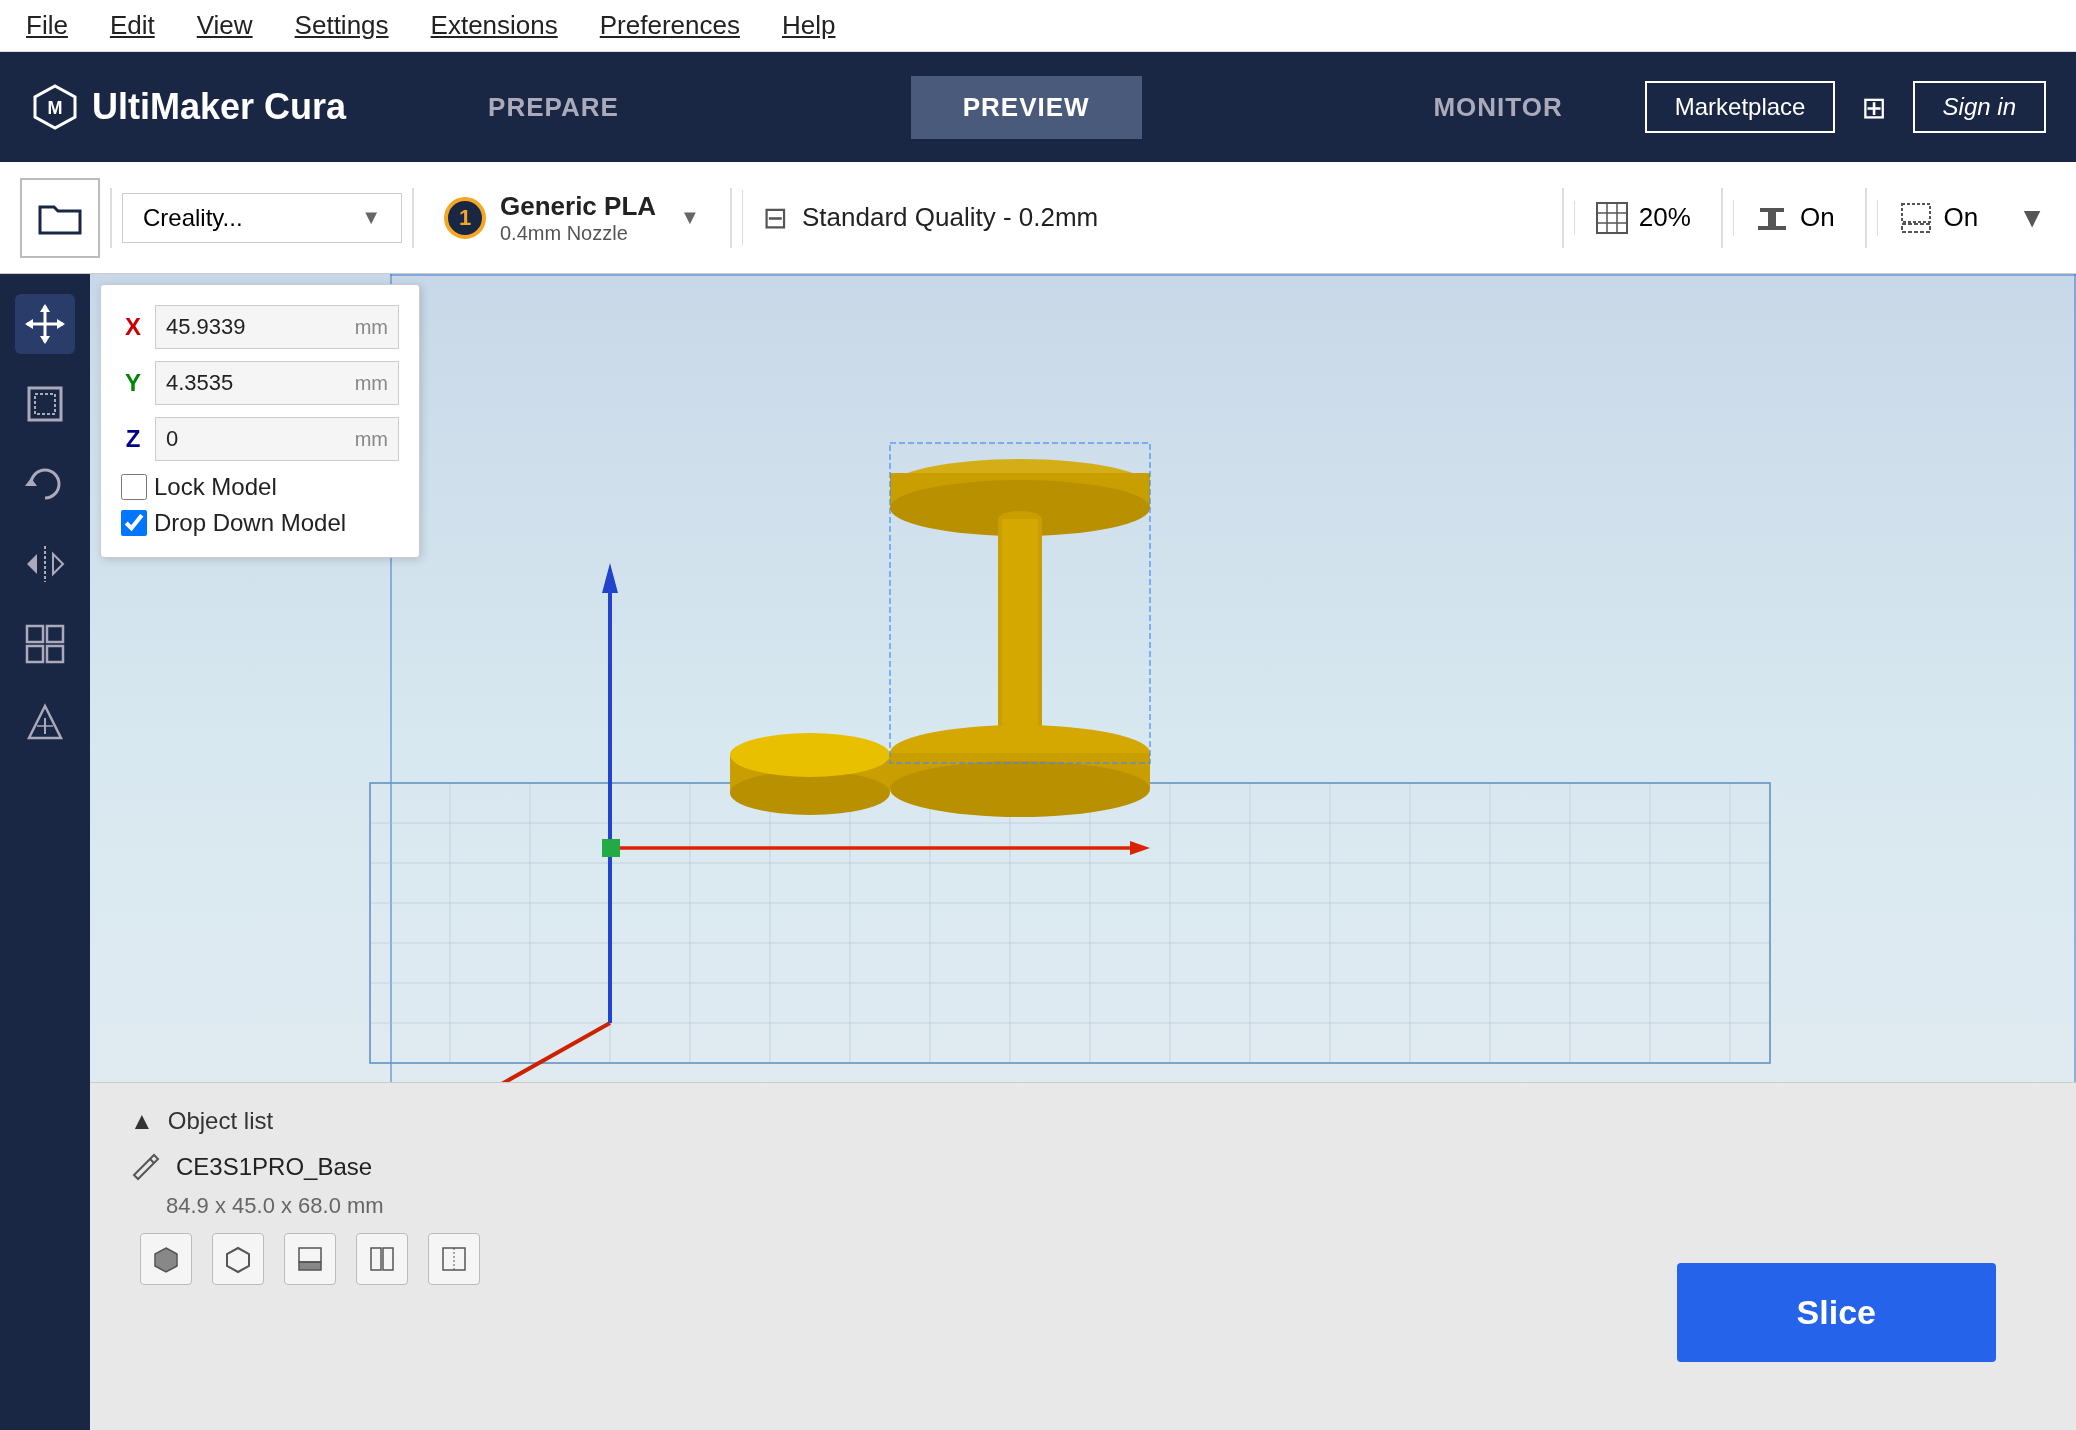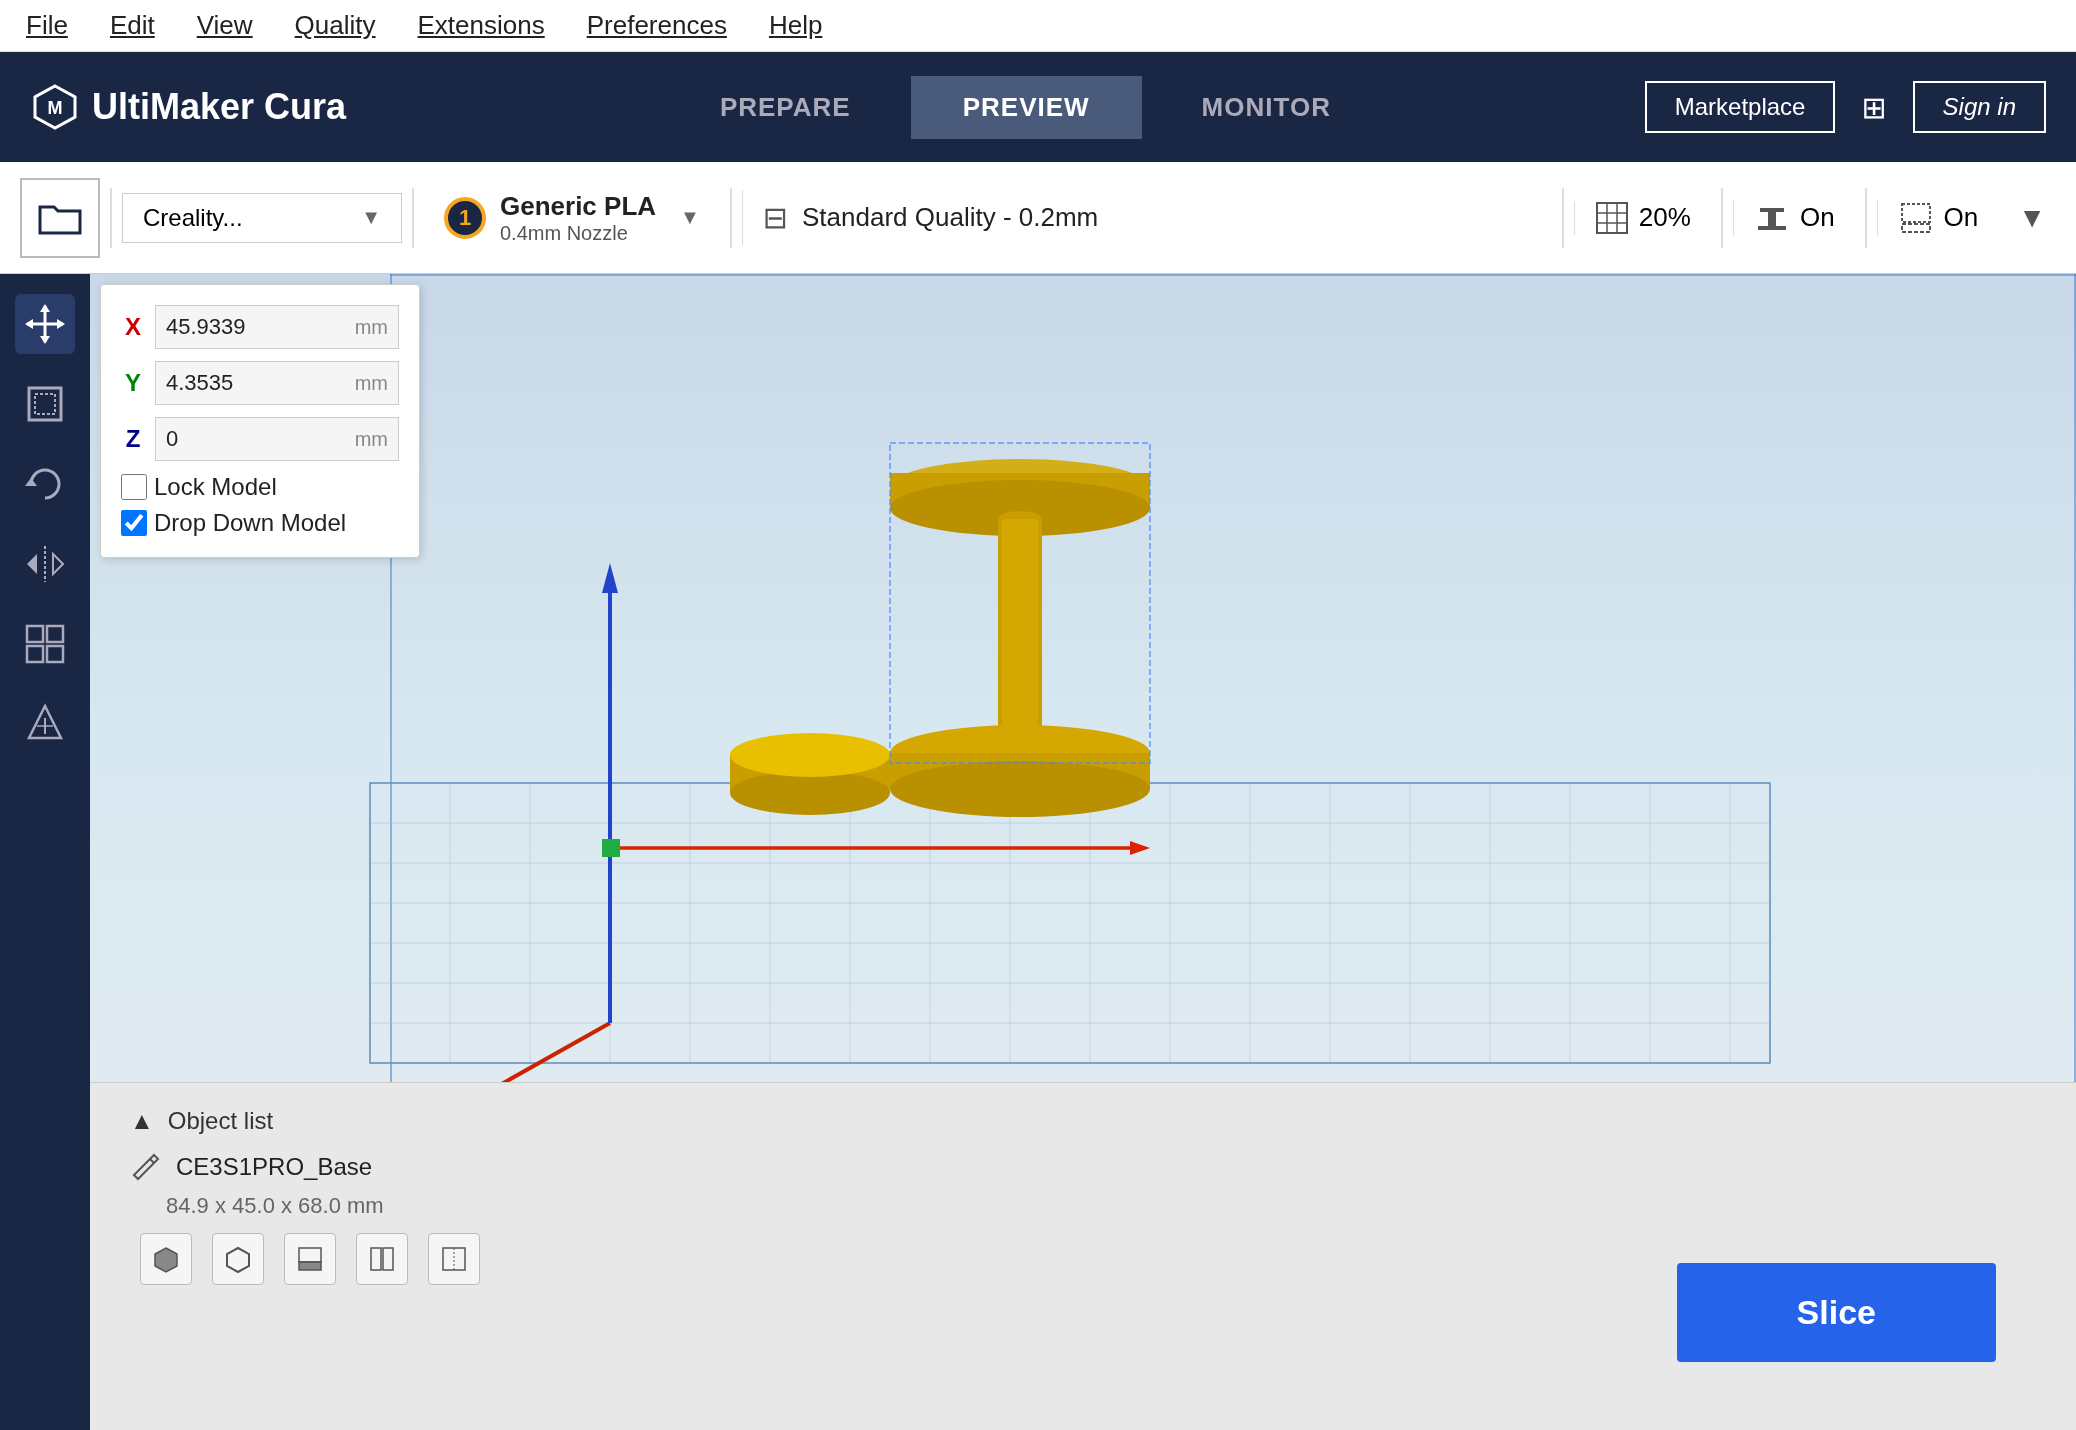--- a/index.html
+++ b/index.html
@@ -38,21 +38,21 @@
       gap: 12px;
       color: #fff;
       font-size: 36px;
       font-weight: bold;
     }
     #nav-tabs {
       display: flex;
       gap: 8px;
       margin-left: 60px;
       flex: 1;
-      justify-content: center;
+      justify-content: space-between;
     }
     .nav-tab {
       padding: 14px 50px;
       font-size: 26px;
       font-weight: bold;
       cursor: pointer;
       color: #aab;
       letter-spacing: 1px;
       border: 2px solid transparent;
     }
@@ -379,21 +379,21 @@
       padding: 24px 40px;
     }
   </style>
 </head>
 <body>
 
 <div id="menubar">
   <span class="menu-item">File</span>
   <span class="menu-item">Edit</span>
   <span class="menu-item">View</span>
-  <span class="menu-item">Quality</span>
+  <span class="menu-item">Settings</span>
   <span class="menu-item">Extensions</span>
   <span class="menu-item">Preferences</span>
   <span class="menu-item">Help</span>
 </div>
 
 <div id="titlebar">
   <div id="logo-area">
     <svg width="50" height="50" viewBox="0 0 50 50">
       <polygon points="25,4 45,15 45,35 25,46 5,35 5,15" fill="none" stroke="#fff" stroke-width="3"></polygon>
       <text x="25" y="32" text-anchor="middle" fill="#fff" font-size="18" font-weight="bold">M</text>

